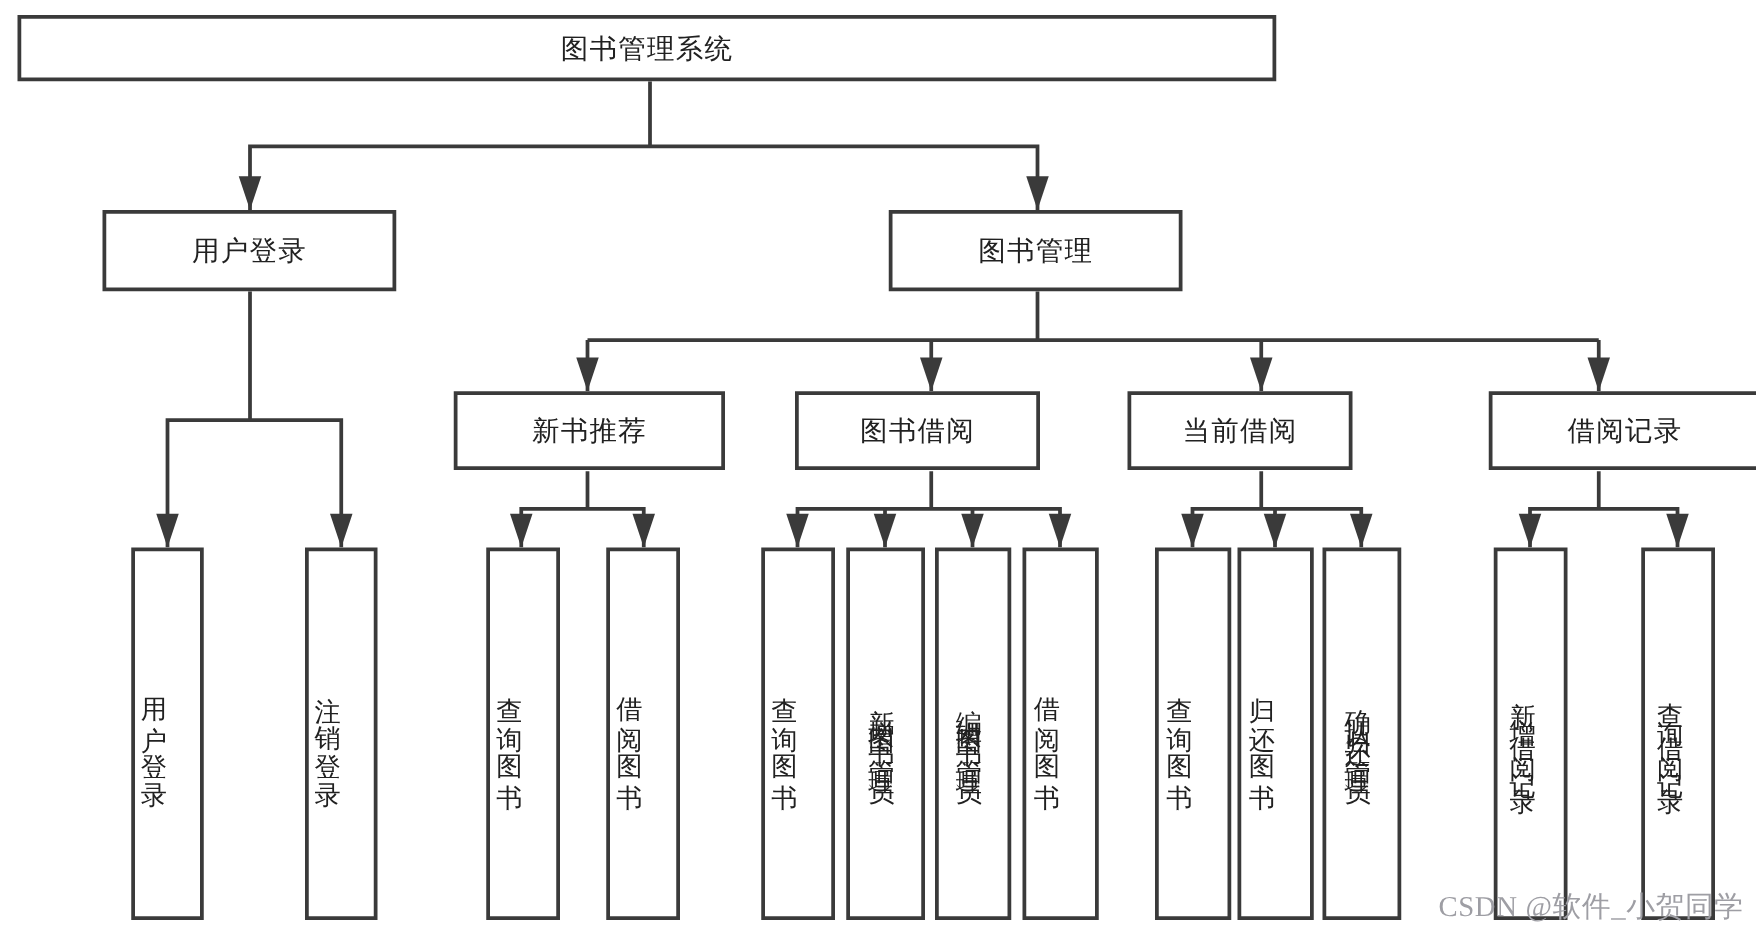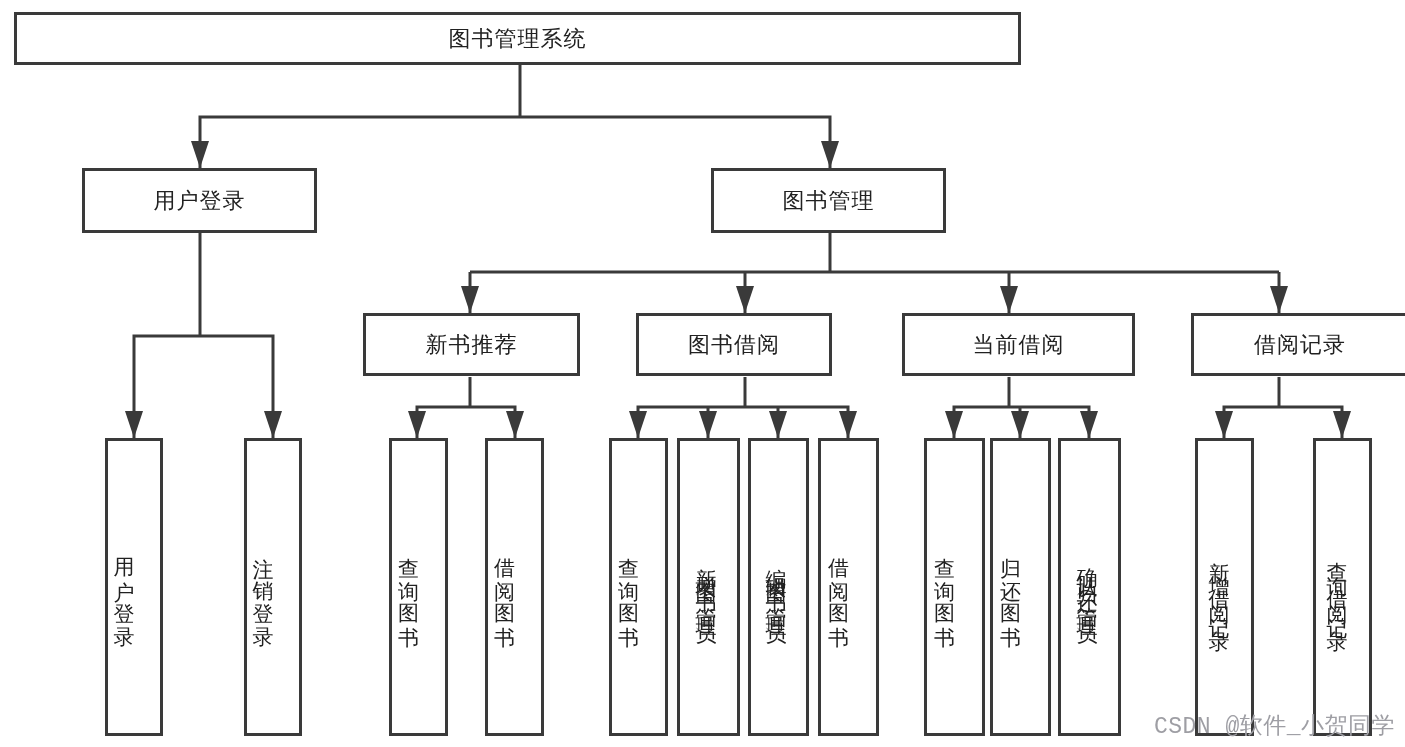--- a/index.html
+++ b/index.html
@@ -1,20 +1,20 @@
 <!DOCTYPE html>
 <html><head>
 <meta charset="utf-8">
 <style>
   html,body{margin:0;padding:0;background:#ffffff;}
   .canvas{
     position:relative;
     width:1405px;height:747px;
     background:#ffffff;
-    font-family:Liberation Mono, monospace;
+    font-family:Liberation Serif, serif;
     overflow:hidden;
   }
   svg.wires{position:absolute;left:0;top:0;z-index:0;}
   .node{
     position:absolute;
     box-sizing:border-box;
     background:#ffffff;
     border:3px solid #3a3a3a;
     display:flex;align-items:center;justify-content:center;
     color:#212121;
@@ -115,21 +115,21 @@
   <div class="node lvl3 h-node" style="left:363px;width:217px;">
     <span>新书推荐</span>
   </div>
 
   <div class="node lvl2 h-node" style="left:711px;width:235px;">
     <span>图书管理</span>
   </div>
   <div class="node lvl3 h-node" style="left:636px;width:196px;">
     <span>图书借阅</span>
   </div>
-  <div class="node lvl3 h-node" style="left:902px;width:233px;">
+  <div class="node lvl3 h-node" style="left:902px;width:180px;">
     <span>当前借阅</span>
   </div>
   <div class="node lvl3 h-node" style="left:1170px;width:218px;margin-left:21px;">
     <span>借阅记录</span>
   </div>
 
   <div class="node leaf sp4" style="left:105px;width:58px;">
     <span class="vtext">用户登录</span>
   </div>
   <div class="node leaf sp4" style="left:244px;width:58px;">

